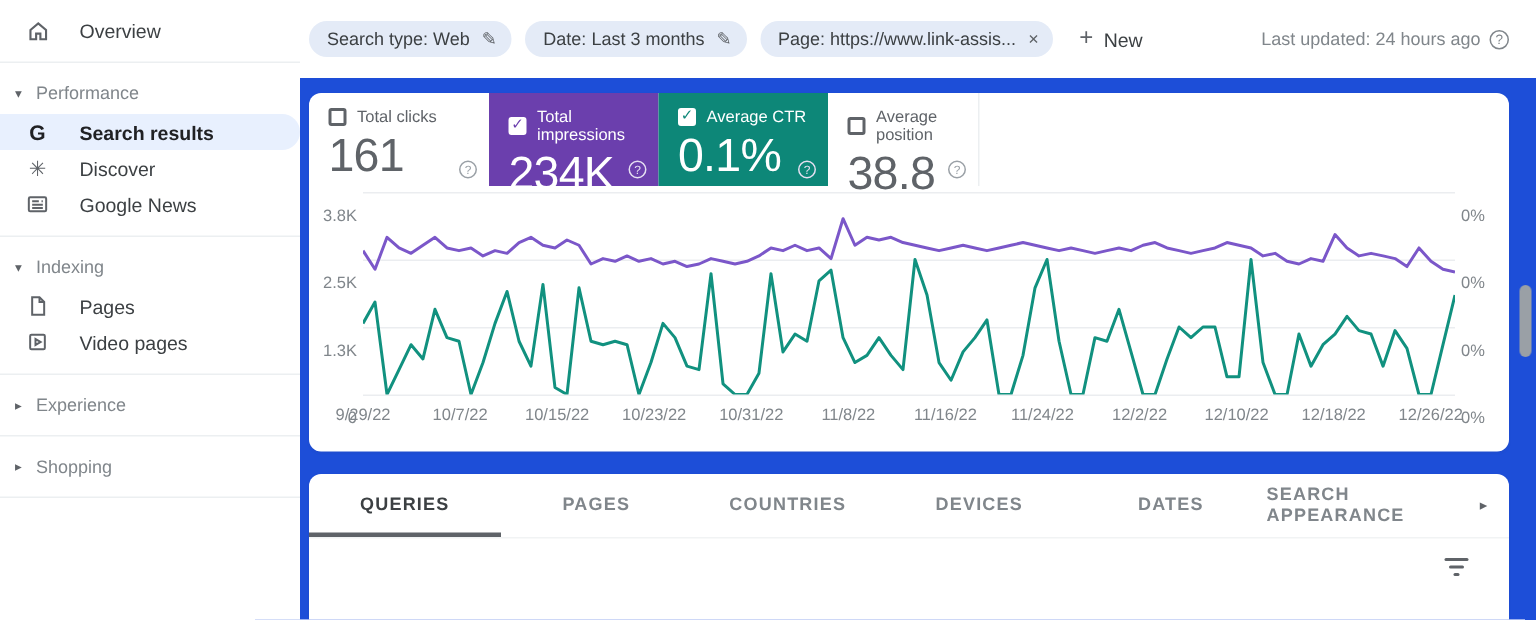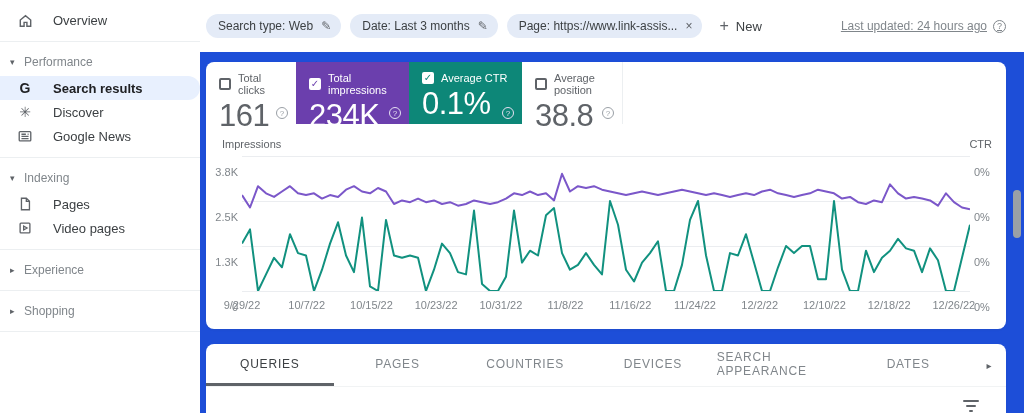--- a/index.html
+++ b/index.html
@@ -27,21 +27,21 @@
   .main { flex:1; background:#1d4ed8; display:flex; flex-direction:column; min-width:0; }
   .topbar { height:52px; background:#fff; display:flex; align-items:center;
     padding:0 18px 0 6px; flex:none; }
   .chip { display:flex; align-items:center; height:24px; background:#e4ebf7;
     border-radius:12px; padding:0 10px 0 12px; font-size:12px; color:#3c4043;
     margin-right:9px; cursor:pointer; white-space:nowrap; }
   .chip .chip-ic { margin-left:8px; font-size:12px; color:#5f6368; cursor:pointer; }
   .new-btn { display:flex; align-items:center; font-size:13px; color:#3c4043;
     margin-left:8px; cursor:pointer; }
   .new-btn .plus { font-size:16px; margin-right:7px; color:#5f6368; }
-  .updated { margin-left:auto; font-size:12px; color:#80868b; display:flex; align-items:center;text-decoration:underline; }
+  .updated { margin-left:auto; font-size:12px; color:#80868b; display:flex; align-items:center; }
   .help-q { display:inline-flex; align-items:center; justify-content:center;
     width:13px; height:13px; border:1px solid #80868b; border-radius:50%;
     font-size:9px; color:#80868b; margin-left:6px; }
 
   .content { padding:10px 18px 0 6px; }
   .card { background:#fff; border-radius:8px; overflow:hidden;
     box-shadow:0 1px 2px rgba(60,64,67,.08); }
 
   
   .metrics { display:flex; height:62px; }
@@ -52,42 +52,42 @@
   .metric-tile.colored .m-head, .metric-tile.colored .m-value { color:#fff; }
   .cb { width:12px; height:12px; border:2px solid #5f6368; border-radius:2px;
     margin-right:7px; flex:none; display:flex; align-items:center; justify-content:center;
     font-size:10px; line-height:1; background:#fff; }
   .metric-tile.colored .cb { border-color:#fff; }
   .m-help { position:absolute; right:8px; bottom:5px; width:12px; height:12px;
     border:1px solid #9aa0a6; border-radius:50%; font-size:8px; color:#9aa0a6;
     display:flex; align-items:center; justify-content:center; cursor:pointer; }
   .metric-tile.colored .m-help { border-color:#e6e0f2; color:#e6e0f2; }
   .metrics-end { border-left:1px solid #eceff1; flex:1; }
-  .tile-clicks { width:90px; }
+  .tile-clicks { width:120px; }
   .tile-position { width:100px; }
 
   
   .chart-head { display:flex; justify-content:space-between; padding:14px 14px 2px 16px;
     font-size:11px; color:#5f6368; }
   .plot-wrap { position:relative; height:135px; margin:4px 36px 0 36px; }
   .grid-line { position:absolute; left:0; right:0; height:1px; background:#ebedf0; }
   .ytick { position:absolute; font-size:11px; color:#80868b; width:30px;margin-top:16px; }
   .ytick.left { left:-34px; text-align:right; }
   .ytick.right { right:-34px; text-align:left; }
   .plot-svg { position:absolute; inset:0; width:100%; height:100%; }
   .x-labels { position:relative; height:16px; margin:8px 36px 14px 36px; }
   .x-lab { position:absolute; transform:translateX(-50%); font-size:11px; color:#80868b;
     white-space:nowrap; }
 
   
   .table-card { margin-top:15px; height:120px; }
   .tabs { display:flex; align-items:stretch; height:43px; border-bottom:1px solid #f1f3f4; }
   .tab { flex:1; display:flex; align-items:center; justify-content:center;
     font-size:12px; letter-spacing:0.8px; color:#80868b; cursor:pointer;
-    border-bottom:3px solid transparent; font-weight:normal; }
+    border-bottom:3px solid transparent; font-weight:bold; }
   .tab.active { color:#3c4043; border-bottom-color:#5f6368; }
   .tab-more { width:34px; display:flex; align-items:center; justify-content:center;
     color:#5f6368; font-size:10px; cursor:pointer; }
   .table-toolbar { display:flex; justify-content:flex-end; padding:12px 26px 0 0; }
   .filter-ic { width:18px; height:14px; position:relative; cursor:pointer; }
   .filter-ic span { position:absolute; left:50%; transform:translateX(-50%);
     height:2px; background:#5f6368; border-radius:1px; }
   .filter-ic .b1 { top:1px; width:16px; }
   .filter-ic .b2 { top:6px; width:10px; }
   .filter-ic .b3 { top:11px; width:4px; }
@@ -238,24 +238,20 @@
             <div class="m-head">
                 <span class="cb"></span>
               <span>Average position</span>
               </div>
             <div class="m-value">38.8</div>
             <span class="m-help">?</span>
           </div>
           <div class="metrics-end"></div>
         </div>
 
-        <div class="chart-head">
-          <span>Impressions</span>
-          <span>CTR</span>
-        </div>
 
         <div class="plot-wrap" id="plot">
             <div class="grid-line" style="top: 0%;"></div>
             <span class="ytick left" style="top: calc(0% - 6px);">3.8K</span>
             <span class="ytick right" style="top: calc(0% - 6px);">0%</span>
             <div class="grid-line" style="top: 33.33%;"></div>
             <span class="ytick left" style="top: calc(33.33% - 6px);">2.5K</span>
             <span class="ytick right" style="top: calc(33.33% - 6px);">0%</span>
             <div class="grid-line" style="top: 66.67%;"></div>
             <span class="ytick left" style="top: calc(66.67% - 6px);">1.3K</span>
@@ -283,22 +279,22 @@
             <span class="x-lab" style="left: 97.7778%;">12/26/22</span>
           </div>
       </section>
 
       <section class="card table-card">
         <div class="tabs" id="tabs">
             <div class="tab active">QUERIES</div>
             <div class="tab">PAGES</div>
             <div class="tab">COUNTRIES</div>
             <div class="tab">DEVICES</div>
+            <div class="tab">DATES</div>
             <div class="tab">SEARCH APPEARANCE</div>
-            <div class="tab">DATES</div>
             <div class="tab-more">▸</div>
           </div>
         <div class="table-toolbar">
           <div class="filter-ic">
             <span class="b1"></span>
               <span class="b2"></span>
               <span class="b3"></span>
           </div>
         </div>
       </section>

